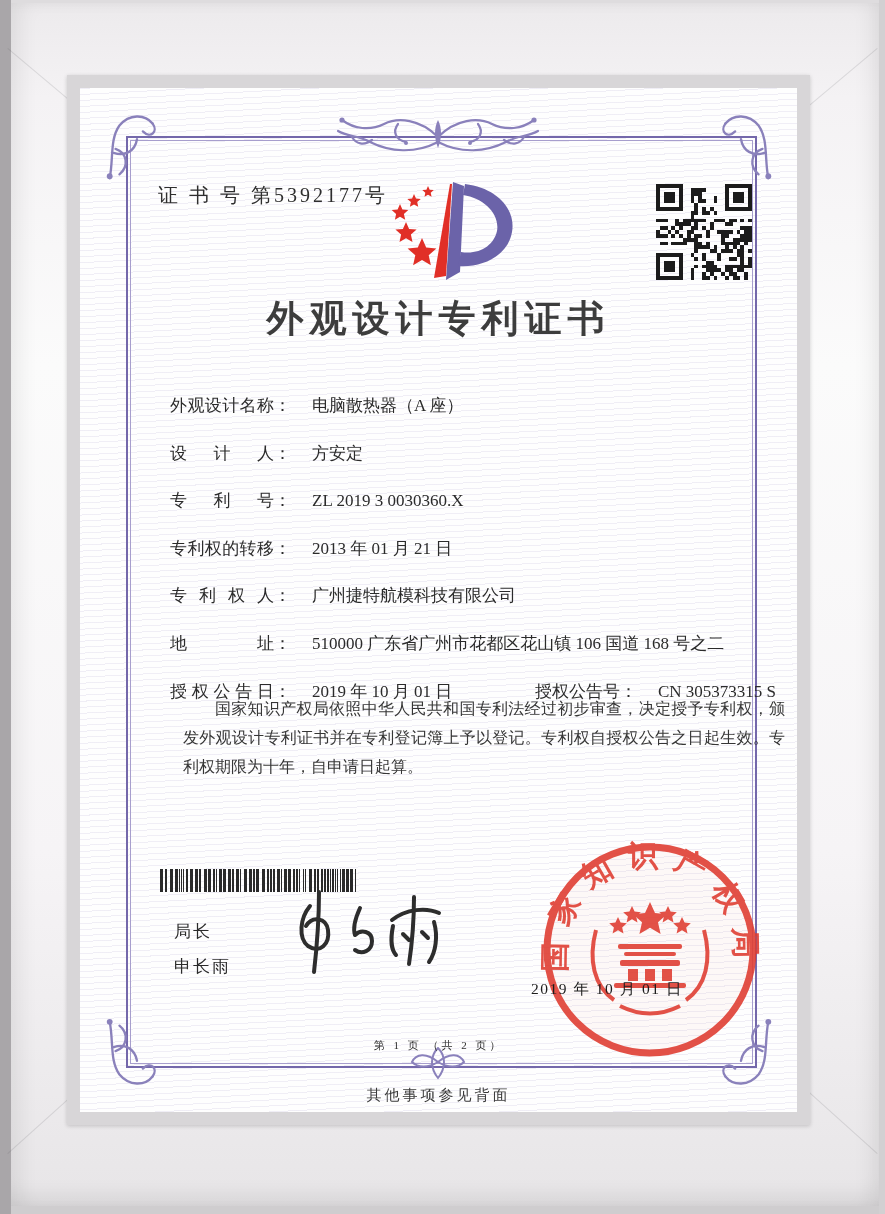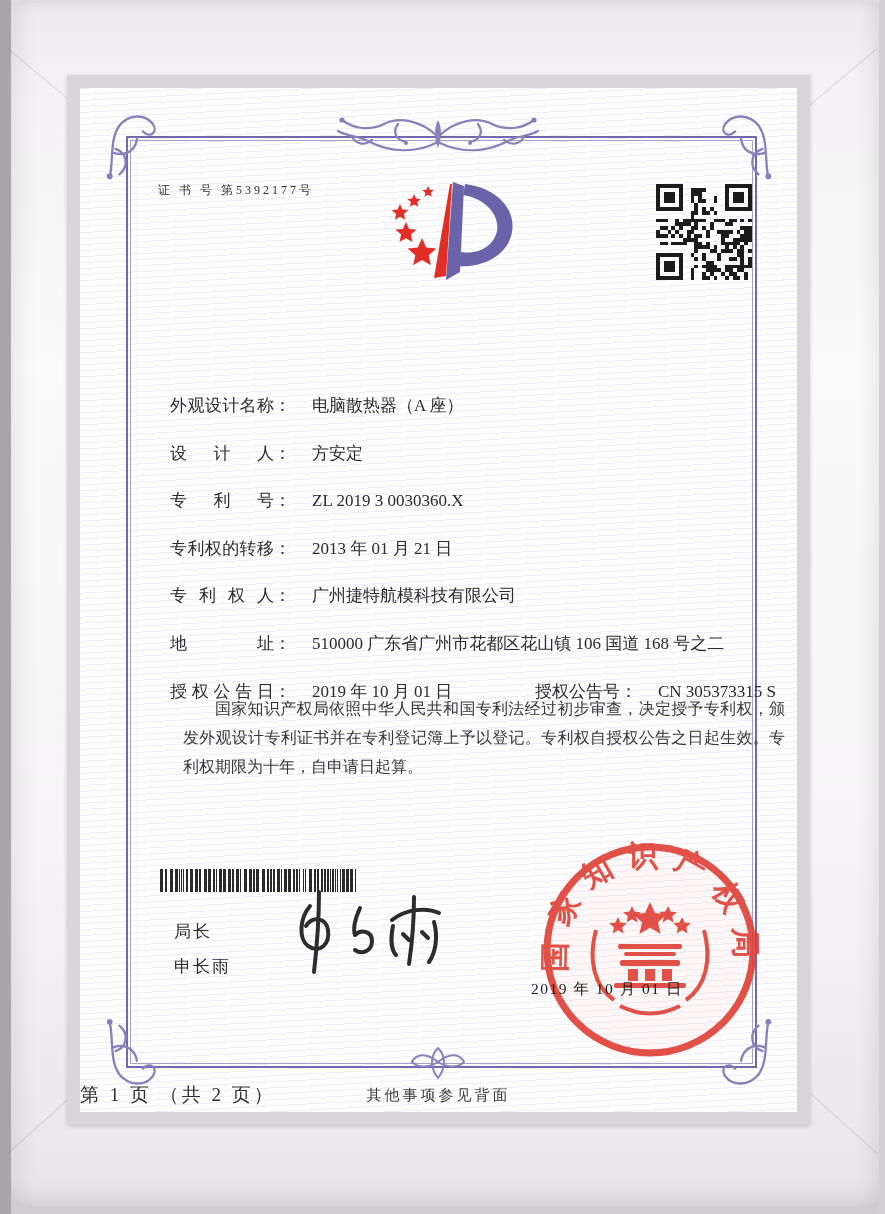--- a/index.html
+++ b/index.html
@@ -46,42 +46,42 @@
   .cert-border{
     position:absolute;left:46px;top:48px;right:40px;bottom:44px;
     border:2px solid #7468ab;pointer-events:none;
   }
   .cert-border::after{
     content:"";position:absolute;inset:2px;border:1px solid #a79ecd;
   }
   .ornament{position:absolute;pointer-events:none;}
 
   
-  .cert-no{position:absolute;left:78px;top:94px;font-size:12px;letter-spacing:3px;color:#2e2e2e;}
+  .cert-no{position:absolute;left:78px;top:94px;font-size:20px;letter-spacing:3px;color:#2e2e2e;}
   .title{position:absolute;left:0;top:206px;width:100%;text-align:center;
     font-size:37px;font-weight:bold;letter-spacing:6px;color:#3d3d3d;}
   .fields{position:absolute;left:80px;top:300px;width:600px;}
   .frow{position:absolute;left:0;font-size:17px;color:#2b2b2b;white-space:nowrap;}
   .flabel{display:inline-block;width:104px;text-align:justify;text-align-last:justify;
     -moz-text-align-last:justify;text-justify:inter-character;margin-left:10px;}
   .fval{margin-left:21px;}
   .frow2{position:absolute;left:375px;top:0;}
   .paras{position:absolute;left:80px;top:606px;width:602px;font-size:16px;
     line-height:29px;color:#363636;text-align:justify;margin-left:23px;}
   .paras p{margin:0;text-indent:2em;}
 
   .barcode{position:absolute;left:80px;top:781px;}
   .director{position:absolute;left:94px;font-size:17px;color:#2b2b2b;letter-spacing:2px;}
   .director.l1{top:832px;}
   .director.l2{top:867px;}
   .signature{position:absolute;left:196px;top:796px;}
   .seal{position:absolute;left:460px;top:752px;opacity:.88;}
   .seal-date{position:absolute;left:451px;top:891px;font-size:15.5px;letter-spacing:1.5px;color:#1d1d1d;}
-  .page-no{position:absolute;left:0;top:950px;width:100%;
-    font-size:19px;letter-spacing:3px;color:#2f2f2f;margin-top:44px;}
+  .page-no{position:absolute;left:0;top:950px;width:100%;text-align:center;
+    font-size:11px;letter-spacing:3px;color:#2f2f2f;}
   .back-note{position:absolute;left:0;top:998px;width:100%;text-align:center;
     font-size:15px;letter-spacing:3px;color:#3a3a3a;}
   .qr{position:absolute;left:576px;top:96px;}
 </style>
 </head>
 <body>
 
 <div class="frame-outer">
   <div class="miter tl"></div>
   <div class="miter tr"></div>
@@ -370,20 +370,21 @@
         <rect x="18" y="0" width="1" height="7" fill="#1c1c1c"></rect>
         <rect x="24" y="0" width="1" height="7" fill="#1c1c1c"></rect>
         <rect x="20" y="2" width="3" height="3" fill="#1c1c1c"></rect>
         <rect x="0" y="18" width="7" height="1" fill="#1c1c1c"></rect>
         <rect x="0" y="24" width="7" height="1" fill="#1c1c1c"></rect>
         <rect x="0" y="18" width="1" height="7" fill="#1c1c1c"></rect>
         <rect x="6" y="18" width="1" height="7" fill="#1c1c1c"></rect>
         <rect x="2" y="20" width="3" height="3" fill="#1c1c1c"></rect>
       </svg>
 
+  <div class="title">外观设计专利证书</div>
 
   <div class="fields">
     <div class="frow" style="top:6px;"><span class="flabel">外观设计名称</span><span>：</span><span class="fval">电脑散热器（A 座）</span></div>
     <div class="frow" style="top:54px;"><span class="flabel">设计人</span><span>：</span><span class="fval">方安定</span></div>
     <div class="frow" style="top:101px;"><span class="flabel">专利号</span><span>：</span><span class="fval">ZL 2019 3 0030360.X</span></div>
     <div class="frow" style="top:149px;"><span class="flabel">专利权的转移</span><span>：</span><span class="fval">2013 年 01 月 21 日</span></div>
     <div class="frow" style="top:196px;"><span class="flabel">专利权人</span><span>：</span><span class="fval">广州捷特航模科技有限公司</span></div>
     <div class="frow" style="top:244px;"><span class="flabel">地址</span><span>：</span><span class="fval">510000 广东省广州市花都区花山镇 106 国道 168 号之二</span></div>
     <div class="frow" style="top:292px;">
       <span class="flabel">授权公告日</span><span>：</span><span class="fval">2019 年 10 月 01 日</span>

